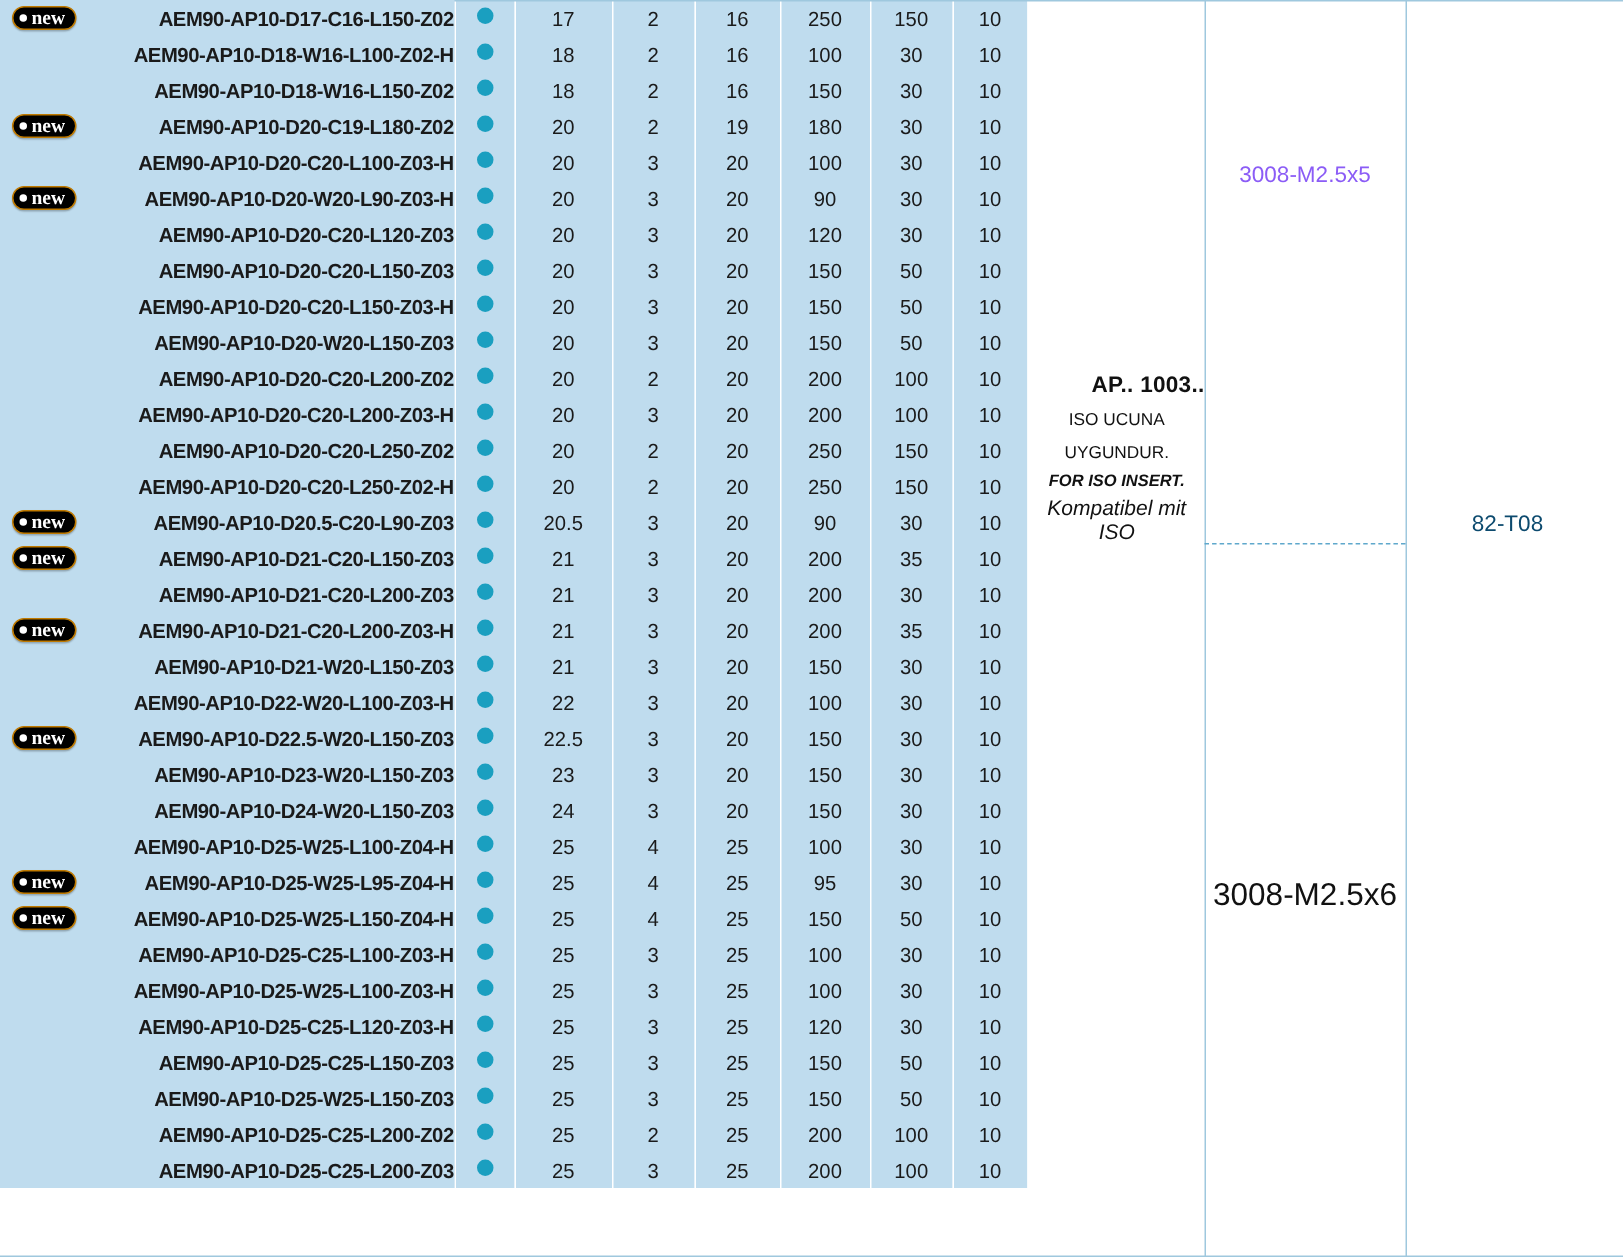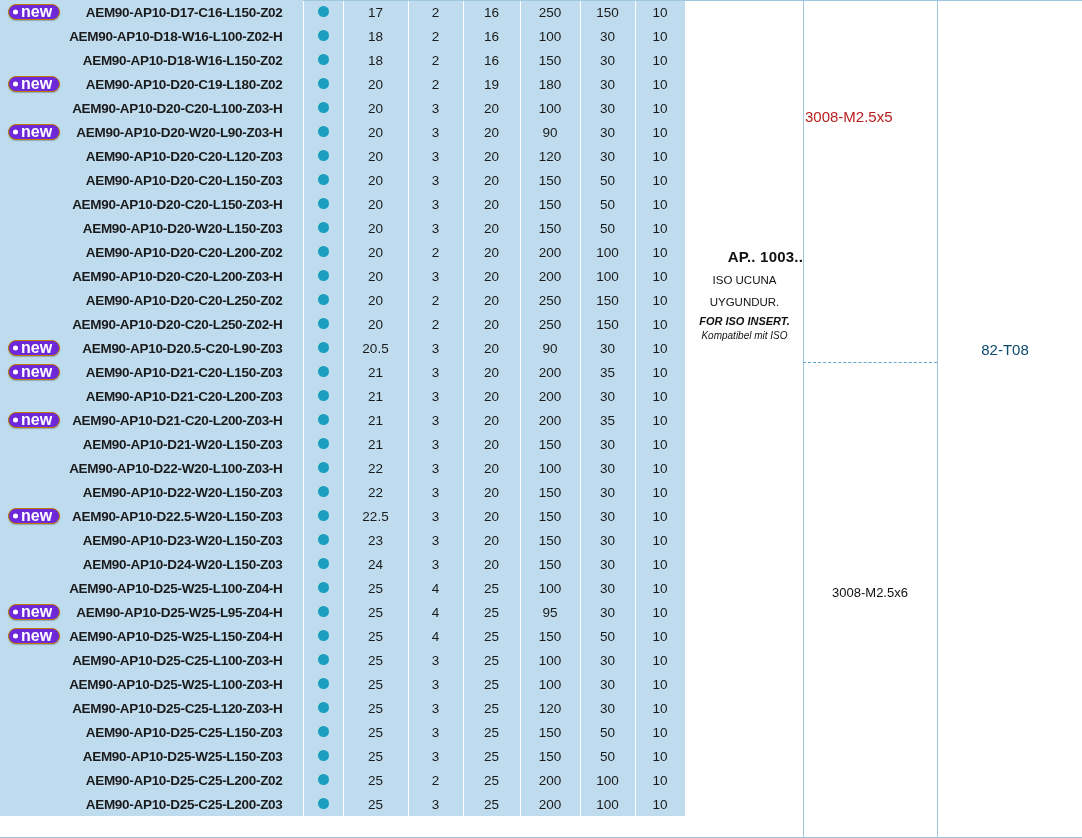--- a/index.html
+++ b/index.html
@@ -53,21 +53,21 @@
     border-right: 1px solid #ffffff;
     position: relative;
     height: 24px;
   }
   .code-text {
     font-size: 13.5px;
     font-weight: bold;
     color: #1a1a1a;
     letter-spacing: -0.3px;
     text-align: right;
-    padding-right: 20px;
+    padding-right: 0;
     white-space: nowrap;
   }
   .num {
     text-align: center;
     font-size: 13.5px;
     color: #1a1a1a;
     font-weight: normal;
   }
   .dotcell {
     text-align: center;
@@ -77,29 +77,30 @@
     width: 11px;
     height: 11px;
     border-radius: 50%;
     background: #1a9fc0;
   }
   .newbadge {
     position: absolute;
     left: 8px;
     top: 50%;
     transform: translateY(-50%);
-    background: #6d28d9;
+    background: #000000;
     border: 1px solid #c07a00;
     color: #ffffff;
-    font-size: 16px;
+    font-size: 13px;
     font-weight: bold;
     border-radius: 9px;
     padding: 1px 7px 1px 12px;
     line-height: 12px;
     box-shadow: 0 1px 1px rgba(0,0,0,0.25);
+    font-family: Liberation Serif, serif;
   }
   .newbadge::before {
     content: "";
     position: absolute;
     left: 4px;
     top: 50%;
     transform: translateY(-50%);
     width: 5px;
     height: 5px;
     background: #ffffff;
@@ -141,39 +142,40 @@
     line-height: 13px;
   }
   .iso-l2 {
     font-size: 11px;
     font-weight: bold;
     font-style: italic;
     margin-top: 6px;
     line-height: 13px;
   }
   .iso-l3 {
-    font-size: 10px;
+    font-size: 14px;
     font-style: italic;
     margin-top: 2px;
   }
   .screw-1 {
     position: absolute;
     left: 805px;
     top: 108px;
     width: 130px;
+    text-align: center;
     font-size: 15px;
-    color: #b91c1c;
+    color: #8b5cf6;
   }
   .screw-2 {
     position: absolute;
     left: 805px;
     top: 585px;
     width: 130px;
     text-align: center;
-    font-size: 13px;
+    font-size: 21px;
     color: #111111;
   }
   .key-1 {
     position: absolute;
     left: 940px;
     top: 341px;
     width: 130px;
     text-align: center;
     font-size: 15px;
     color: #0c4a6e;
@@ -553,36 +555,20 @@
           <td class="cell-blue num">100</td>
           <td class="cell-blue num">30</td>
           <td class="cell-blue num">10</td>
           <td class="gapcell"></td>
           <td class="whitecell"></td>
           <td class="whitecell"></td>
           <td class="whitecell"></td>
         </tr>
         <tr>
           <td class="code-cell">
-            <div class="code-text">AEM90-AP10-D22-W20-L150-Z03</div>
-          </td>
-          <td class="cell-blue dotcell"><span class="dot"></span></td>
-          <td class="cell-blue num">22</td>
-          <td class="cell-blue num">3</td>
-          <td class="cell-blue num">20</td>
-          <td class="cell-blue num">150</td>
-          <td class="cell-blue num">30</td>
-          <td class="cell-blue num">10</td>
-          <td class="gapcell"></td>
-          <td class="whitecell"></td>
-          <td class="whitecell"></td>
-          <td class="whitecell"></td>
-        </tr>
-        <tr>
-          <td class="code-cell">
             <span class="newbadge">new</span>
             <div class="code-text">AEM90-AP10-D22.5-W20-L150-Z03</div>
           </td>
           <td class="cell-blue dotcell"><span class="dot"></span></td>
           <td class="cell-blue num">22.5</td>
           <td class="cell-blue num">3</td>
           <td class="cell-blue num">20</td>
           <td class="cell-blue num">150</td>
           <td class="cell-blue num">30</td>
           <td class="cell-blue num">10</td>

